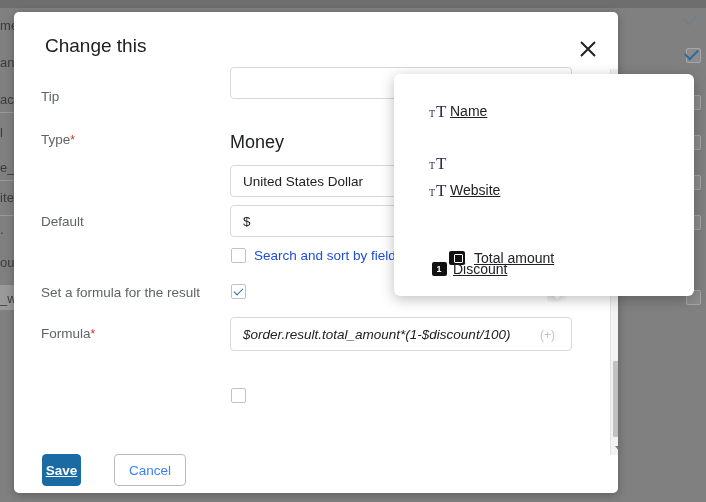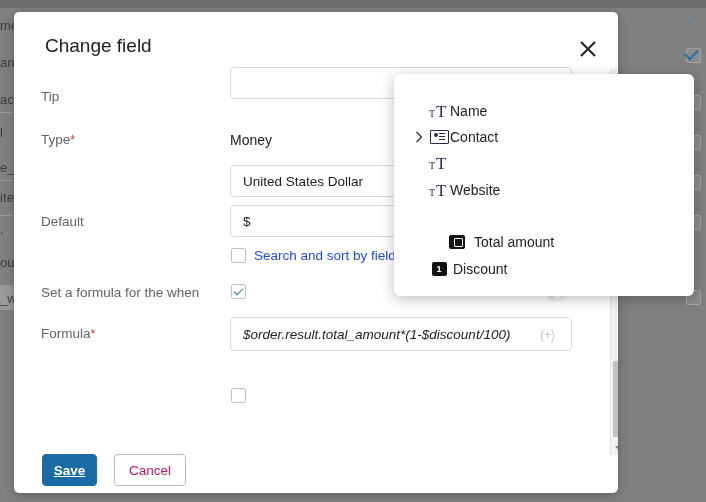--- a/index.html
+++ b/index.html
@@ -101,21 +101,21 @@
     color: #202124;
     padding: 0 12px;
     display: flex;
     align-items: center;
     height: 32px;
   }
   .finput.tall { height: 34px; font-style: italic; }
 
   .static-val {
     position: absolute;
-    font-size: 14px;
+    font-size: 18px;
     color: #202124;
   }
 
   .cbox {
     position: absolute;
     width: 15px; height: 15px;
     border: 1px solid #c2c2c2;
     border-radius: 2px;
     background: #fff;
   }
@@ -156,21 +156,21 @@
     cursor: pointer;
     font-weight: 700;
   }
   .btn-primary {
     background: #1a6aa3;
     color: #fff;
     border: 1px solid #1a6aa3;
   }
   .btn-secondary {
     background: #fff;
-    color: #be185d;
+    color: #3b82f6;
     border: 1px solid #bcbcbc;
     font-weight: 400;
   }
 
   
   .scrollbar {
     position: absolute;
     left: 596px; top: 57px;
     width: 16px; height: 386px;
     background: #f2f2f2;
@@ -246,21 +246,21 @@
     width: 18px;
     display: flex; align-items: center; justify-content: center;
     flex: 0 0 18px;
     color: #333;
   }
   .opt .icon {
     width: 22px;
     flex: 0 0 22px;
     display: flex; align-items: center; justify-content: center;
   }
-  .opt .lbl { white-space: nowrap; }
+  .opt .lbl { white-space: nowrap; text-decoration: underline; }
 
   .ind-0 { padding-left: 0; }
   .ind-1 { padding-left: 36px; }
 
   
   .icon-text {
     font-family: "Liberation Serif", serif;
     color: #2b2b50;
     line-height: 1;
     position: relative;
@@ -358,21 +358,21 @@
     <div class="bg-check-mark on" style="left:685px; top:49px;"></div>
     <div class="bg-checkbox" style="left:686px; top:95px;"></div>
     <div class="bg-checkbox" style="left:686px; top:135px;"></div>
     <div class="bg-checkbox" style="left:686px; top:175px;"></div>
     <div class="bg-checkbox" style="left:686px; top:215px;"></div>
     <div class="bg-checkbox" style="left:686px; top:290px;"></div>
   </div>
 
   <div class="modal">
 
-    <div class="modal-title">Change field</div>
+    <div class="modal-title">Change this</div>
 
     <div class="close-btn">
       <svg width="20" height="20" viewBox="0 0 20 20" aria-hidden="true">
         <path d="M3 3 L17 17 M17 3 L3 17" stroke="#202124" stroke-width="2" fill="none"></path>
       </svg>
     </div>
 
     <div class="flabel" style="left:27px; top:76px;">Tip</div>
     <div class="finput" style="left:216px; top:55px; width:342px;" title=""></div>
 
@@ -382,34 +382,34 @@
     <div class="static-val" style="left:216px; top:120px;">Money</div>
 
     <div class="finput" style="left:216px; top:153px; width:342px;">United States Dollar</div>
 
     <div class="flabel" style="left:27px; top:201px;">Default</div>
     <div class="finput" style="left:216px; top:193px; width:342px;">$</div>
 
     <div class="cbox" style="left:217px; top:236px;"></div>
     <div class="cbox-label" style="left:240px; top:236px;">Search and sort by field</div>
 
-    <div class="flabel" style="left:27px; top:272px;">Set a formula for the when</div>
+    <div class="flabel" style="left:27px; top:272px;">Set a formula for the result</div>
     <div class="cbox" style="left:217px; top:272px;">
       <span class="tick"></span>
     </div>
 
     <div class="flabel" style="left:27px; top:313px;text-align:center;">
       <span>Formula</span><span class="req">*</span>
     </div>
     <div class="finput tall" style="left:216px; top:305px; width:342px;">$order.result.total_amount*(1-$discount/100)</div>
     <div class="plus-hint" style="left:526px; top:316px;">(+)</div>
 
     <div class="cbox" style="left:217px; top:376px;"></div>
 
-    <div class="btn btn-primary" style="left:28px; top:442px; width:55px;text-decoration:underline;">Save</div>
+    <div class="btn btn-primary" style="left:28px; top:442px; width:39px;text-decoration:underline;">Save</div>
     <div class="btn btn-secondary" style="left:100px; top:442px; width:72px;">Cancel</div>
 
     <div class="scrollbar">
       <div class="sb-arrow up">
           <span class="sb-tri up"></span>
         </div>
       <div class="sb-thumb"></div>
       <div class="sb-arrow down">
           <span class="sb-tri down"></span>
         </div>
@@ -423,38 +423,20 @@
       <span class="chev"></span>
       <span class="icon">
         <span class="icon-text">
             <span class="t-small">T</span>
             <span class="t-big">T</span>
           </span>
       </span>
       <span class="lbl">Name</span>
     </div>
 
-    <div class="opt ind-0" style="top:50px;">
-      <span class="chev">
-        <svg width="8" height="12" viewBox="0 0 8 12">
-            <path d="M1.5 1 L6.5 6 L1.5 11" stroke="#333" stroke-width="1.3" fill="none"></path>
-          </svg>
-      </span>
-      <span class="icon">
-        <span class="icon-contact">
-            <span class="head"></span>
-            <span class="lines">
-              <i></i>
-              <i></i>
-              <i></i>
-            </span>
-          </span>
-      </span>
-      <span class="lbl">Contact</span>
-    </div>
 
     <div class="opt ind-0" style="top:76px;">
       <span class="chev"></span>
       <span class="icon">
         <span class="icon-text">
             <span class="t-small">T</span>
             <span class="t-big">T</span>
           </span>
       </span>
     </div>
@@ -464,21 +446,21 @@
       <span class="icon">
         <span class="icon-text">
             <span class="t-small">T</span>
             <span class="t-big">T</span>
           </span>
       </span>
       <span class="lbl">Website</span>
     </div>
 
 
-    <div class="opt ind-1" style="top:155px;">
+    <div class="opt ind-1" style="top:171px;">
       <span class="icon">
         <span class="icon-money"></span>
       </span>
       <span class="lbl" style="padding-left:6px;">Total amount</span>
     </div>
 
     <div class="opt ind-0" style="top:182px;">
       <span class="chev"></span>
       <span class="icon">
         <span class="icon-number">1</span>

